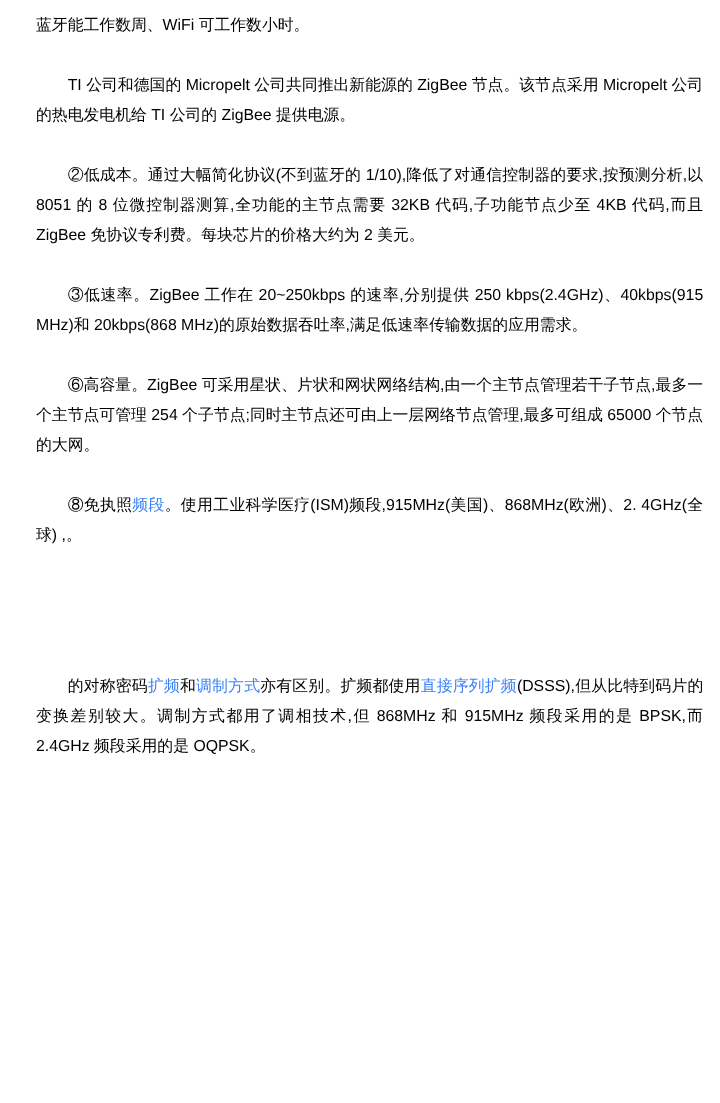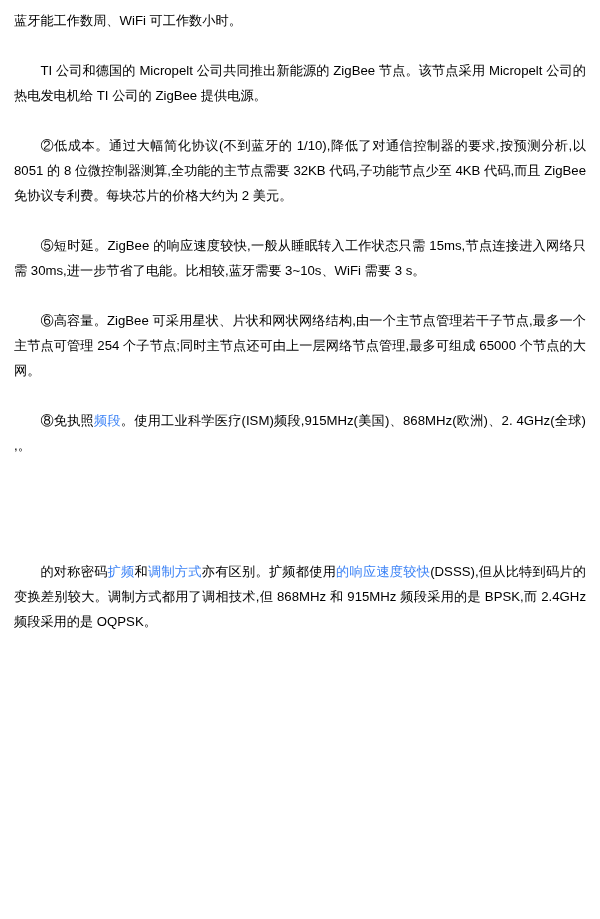--- a/index.html
+++ b/index.html
@@ -11,21 +11,21 @@
     width: 600px;
     height: 919px;
     font-family: "Liberation Sans", sans-serif;
     color: #000000;
     -webkit-font-smoothing: antialiased;
   }
   .page {
     width: 600px;
     height: 919px;
     box-sizing: border-box;
-    padding: 8px 14px 0 14px;
+    padding: 8px 14px 0 30px;
     position: relative;
     overflow: hidden;
   }
   p {
     margin: 0 0 14px 0;
     font-size: 13.2px;
     line-height: 25px;
     text-align: justify;
     text-justify: inter-ideograph;
     color: #000000;
@@ -45,19 +45,19 @@
   }
 </style>
 </head>
 <body>
 
 <div class="page">
   <div id="doc-body">
       <p class="noindent"><span>蓝牙能工作数周、WiFi 可工作数小时。</span></p>
       <p class="indent"><span>TI 公司和德国的 Micropelt 公司共同推出新能源的 ZigBee 节点。该节点采用 Micropelt 公司的热电发电机给 TI 公司的 ZigBee 提供电源。</span></p>
       <p class="indent"><span>②低成本。通过大幅简化协议(不到蓝牙的 1/10),降低了对通信控制器的要求,按预测分析,以 8051 的 8 位微控制器测算,全功能的主节点需要 32KB 代码,子功能节点少至 4KB 代码,而且 ZigBee 免协议专利费。每块芯片的价格大约为 2 美元。</span></p>
-      <p class="indent"><span>⑤短时延。ZigBee 的响应速度较快,一般从睡眠转入工作状态只需 15ms,节点连接进入网络只需 30ms,进一步节省了电能。比相较,蓝牙需要 3~10s、WiFi 需要 3 s。</span></p>
+      <p class="indent"><span>③低速率。ZigBee 工作在 20~250kbps 的速率,分别提供 250 kbps(2.4GHz)、40kbps(915 MHz)和 20kbps(868 MHz)的原始数据吞吐率,满足低速率传输数据的应用需求。</span></p>
       <p class="indent"><span>⑥高容量。ZigBee 可采用星状、片状和网状网络结构,由一个主节点管理若干子节点,最多一个主节点可管理 254 个子节点;同时主节点还可由上一层网络节点管理,最多可组成 65000 个节点的大网。</span></p>
       <p class="indent"><span>⑧免执照</span><span class="link">频段</span><span>。使用工业科学医疗(ISM)频段,915MHz(美国)、868MHz(欧洲)、2. 4GHz(全球) ,。</span></p>
       <div class="gap"></div>
-      <p class="indent"><span>的对称密码</span><span class="link">扩频</span><span>和</span><span class="link">调制方式</span><span>亦有区别。扩频都使用</span><span class="link">的响应速度较快</span><span>(DSSS),但从比特到码片的变换差别较大。调制方式都用了调相技术,但 868MHz 和 915MHz 频段采用的是 BPSK,而 2.4GHz 频段采用的是 OQPSK。</span></p>
+      <p class="indent"><span>的对称密码</span><span class="link">扩频</span><span>和</span><span class="link">调制方式</span><span>亦有区别。扩频都使用</span><span class="link">直接序列扩频</span><span>(DSSS),但从比特到码片的变换差别较大。调制方式都用了调相技术,但 868MHz 和 915MHz 频段采用的是 BPSK,而 2.4GHz 频段采用的是 OQPSK。</span></p>
     </div>
 </div>
 
 </body></html>

